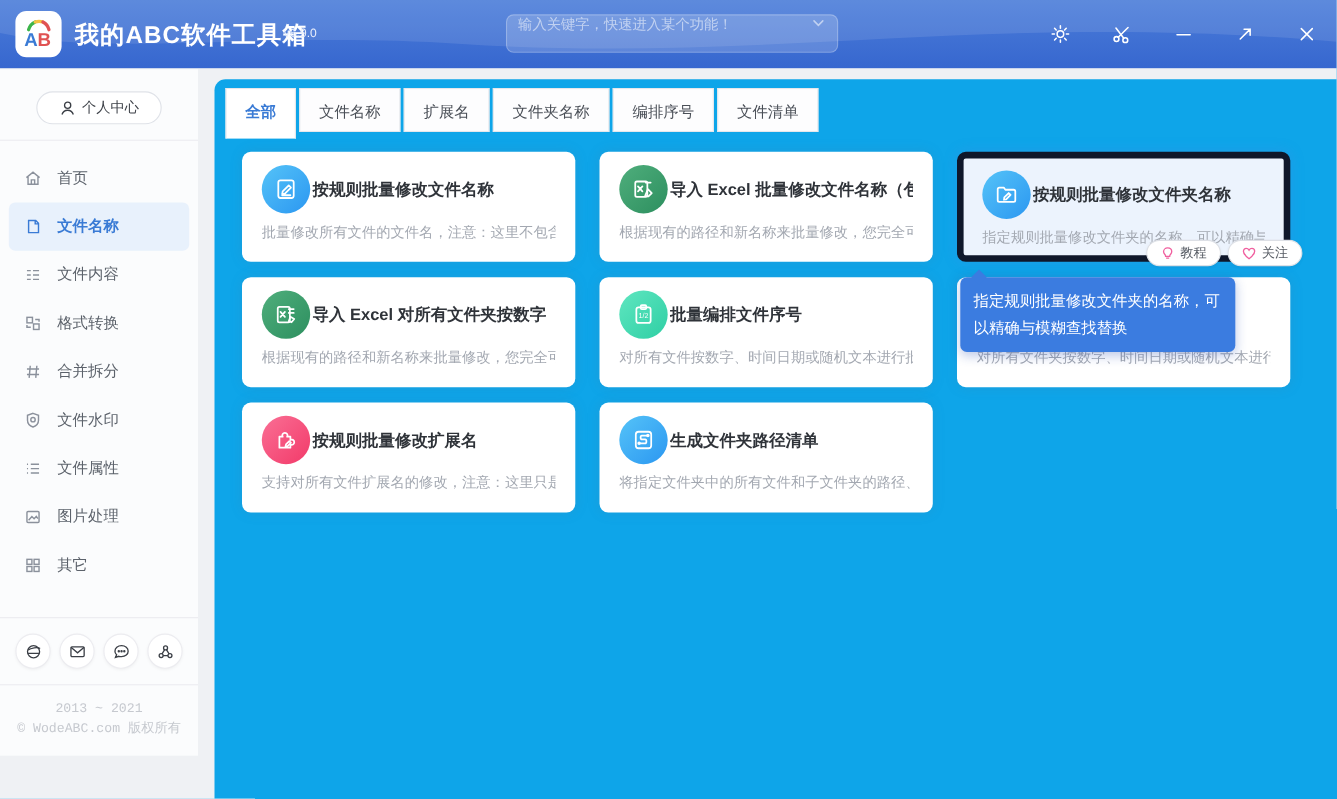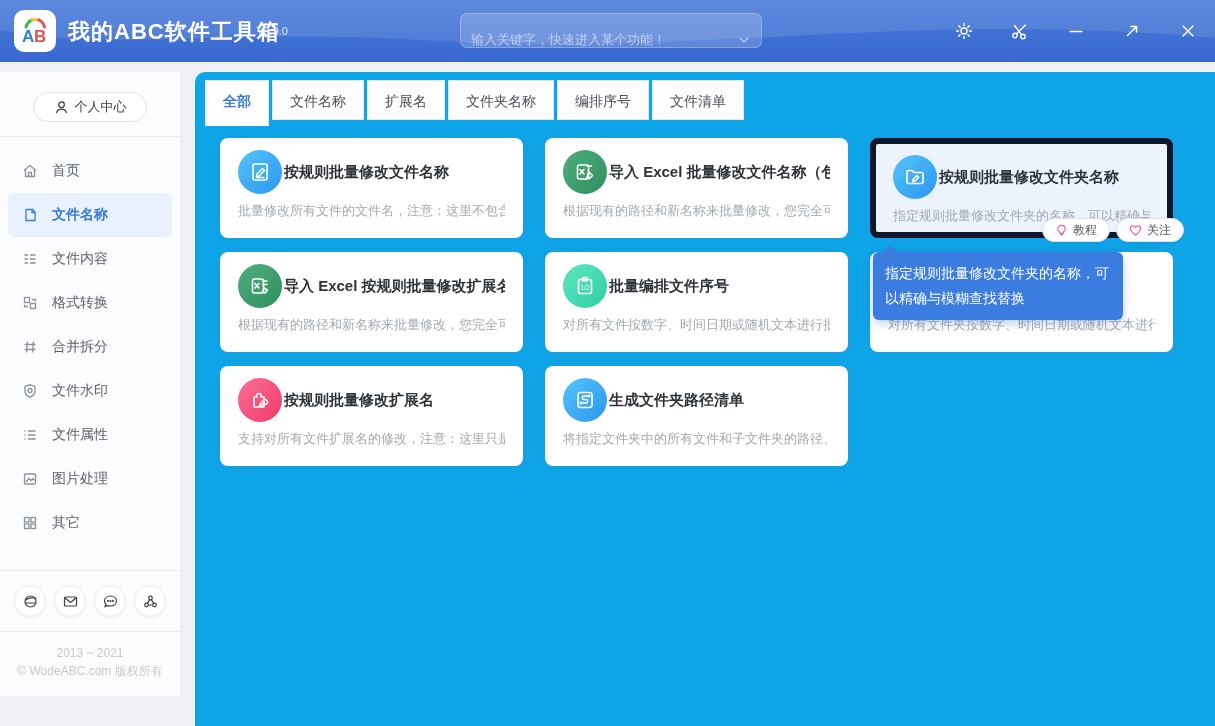--- a/index.html
+++ b/index.html
@@ -10,31 +10,31 @@
   .titlebar { position:absolute; left:0; top:0; width:1215px; height:62px;
     background:linear-gradient(180deg,#4b7dd9 0%, #3767cf 100%); overflow:hidden; }
   .titlebar .wave { position:absolute; left:0; top:0; width:1215px; height:62px; }
   .logo { position:absolute; left:14px; top:10px; width:42px; height:42px;
     background:#fff; border-radius:10px; display:flex; align-items:center; justify-content:center; }
   .app-title { position:absolute; left:68px; top:17px; color:#fff; font-size:22px;
     font-weight:bold; letter-spacing:1px; }
   .app-version { position:absolute; left:258px; top:25px; color:#e8eefb; font-size:11px; font-weight:normal; }
   .searchbox { position:absolute; left:460px; top:13px; width:302px; height:35px;
     background:rgba(255,255,255,0.18); border:1px solid rgba(255,255,255,0.25);
-    border-radius:7px; display:flex; align-items:flex-end; padding:0 10px; }
+    border-radius:7px; display:flex; align-items:flex-start; padding:0 10px; }
   .searchbox input { flex:1; background:transparent; border:none; outline:none;
     font-size:13px; color:#fff; font-family:"Liberation Sans",sans-serif; }
   .searchbox input::placeholder { color:rgba(255,255,255,0.55); }
   .tb-icons { position:absolute; right:18px; top:0; height:62px; display:flex;
     align-items:center; gap:38px; }
   .tb-icon { width:18px; height:18px; cursor:pointer; display:flex; align-items:center; justify-content:center; }
   .tb-icon svg { stroke:#fff; fill:none; stroke-width:1.4; stroke-linecap:round; stroke-linejoin:round; }
 
   
-  .sidebar { position:absolute; left:0; top:72px; width:180px; height:624px; background:#fbfcfd; }
+  .sidebar { position:absolute; left:0; top:63px; width:180px; height:624px; background:#fbfcfd;font-family:Liberation Mono, monospace; }
   .profile-pill { margin:20px auto 0 auto; width:114px; height:30px; border:1px solid #dfe2e8;
     border-radius:16px; background:#fff; display:flex; align-items:center; justify-content:center;
     gap:6px; font-size:13px; color:#3b3f46; cursor:pointer; }
   .divider { height:1px; background:#ececf0; margin:14px 0 0 0; }
   .menu { margin-top:12px; }
   .menu-item { height:44px; margin:0 8px; border-radius:6px; display:flex; align-items:center;
     gap:14px; padding-left:14px; font-size:14px; color:#5c626b; cursor:pointer; }
   .menu-item svg { stroke:#8b919c; fill:none; stroke-width:1.3; }
   .menu-item.active { background:#e8f1fc; color:#3a7bd5; font-weight:bold; }
   .menu-item.active svg { stroke:#3a7bd5; }
@@ -325,21 +325,21 @@
 
     <div class="card">
       <div class="card-head">
         <div class="circle c-green">
           <svg width="22" height="22" viewBox="0 0 22 22">
             <rect x="3.5" y="4" width="11" height="14" rx="1.5"></rect>
             <path d="M6 8.5 L10 13 M10 8.5 L6 13"></path>
             <path d="M13.5 6 H18 M13.5 9.5 H18 M15 13 L18.5 15 L16 18 L13.5 17 Z"></path>
           </svg>
         </div>
-        <div class="card-title">导入 Excel 按规则批量修改扩展名</div>
+        <div class="card-title">导入 Excel 对所有文件夹按数字</div>
       </div>
       <div class="card-desc">根据现有的路径和新名称来批量修改，您完全可以利</div>
     </div>
 
     <div class="card">
       <div class="card-head">
         <div class="circle c-mint">
           <svg width="22" height="22" viewBox="0 0 22 22">
             <rect x="4.5" y="4.5" width="13" height="14" rx="2"></rect>
             <rect x="8.5" y="2.5" width="5" height="3.5" rx="1"></rect>

